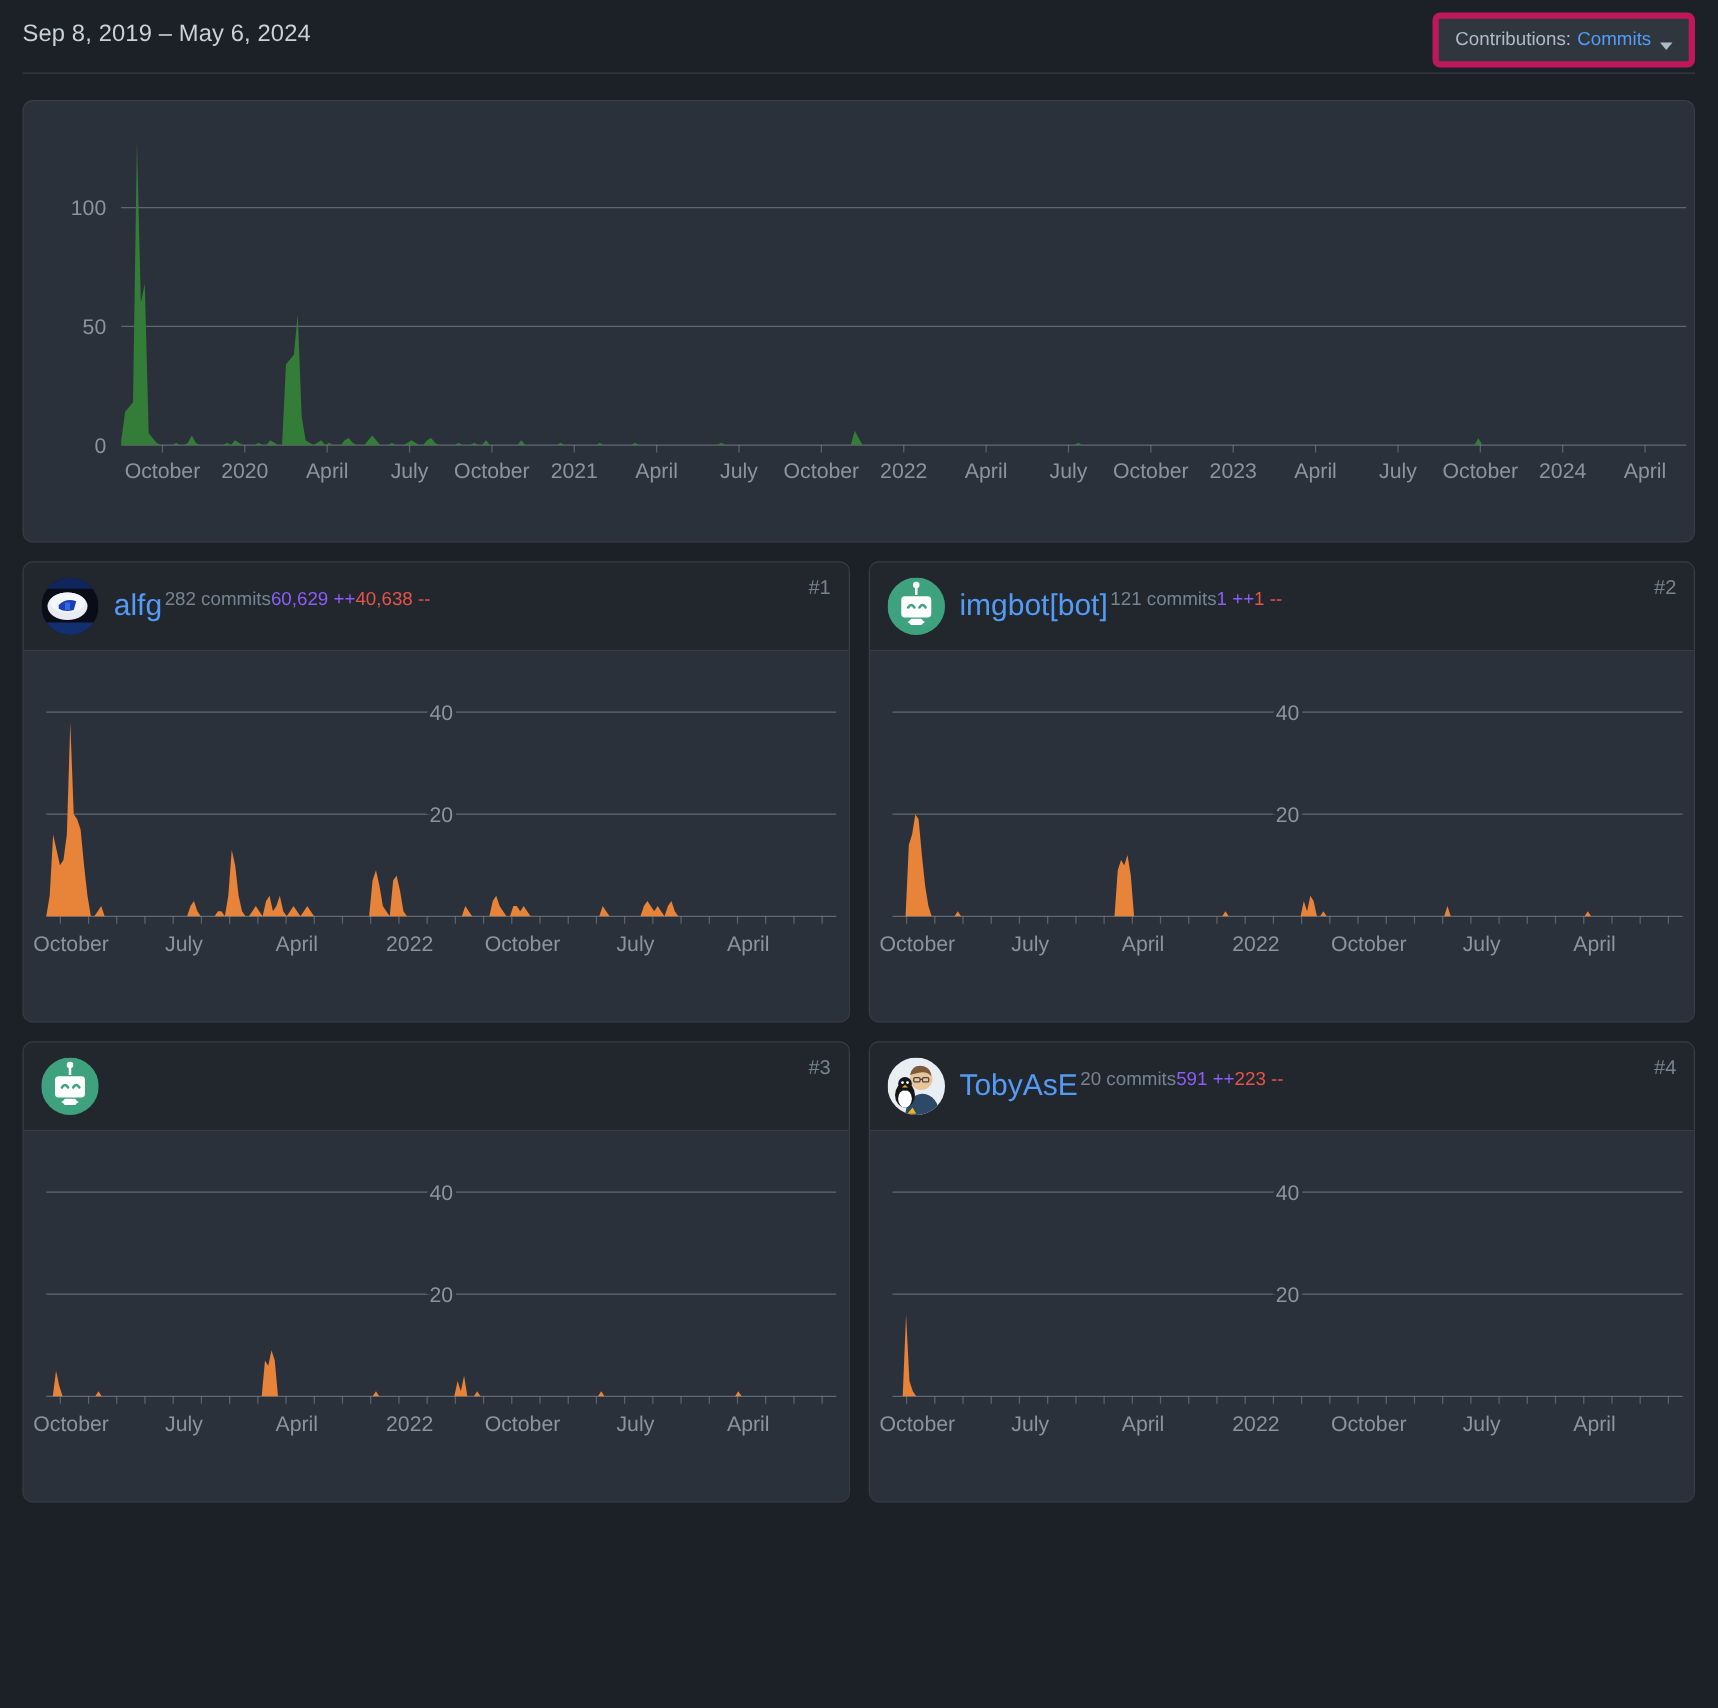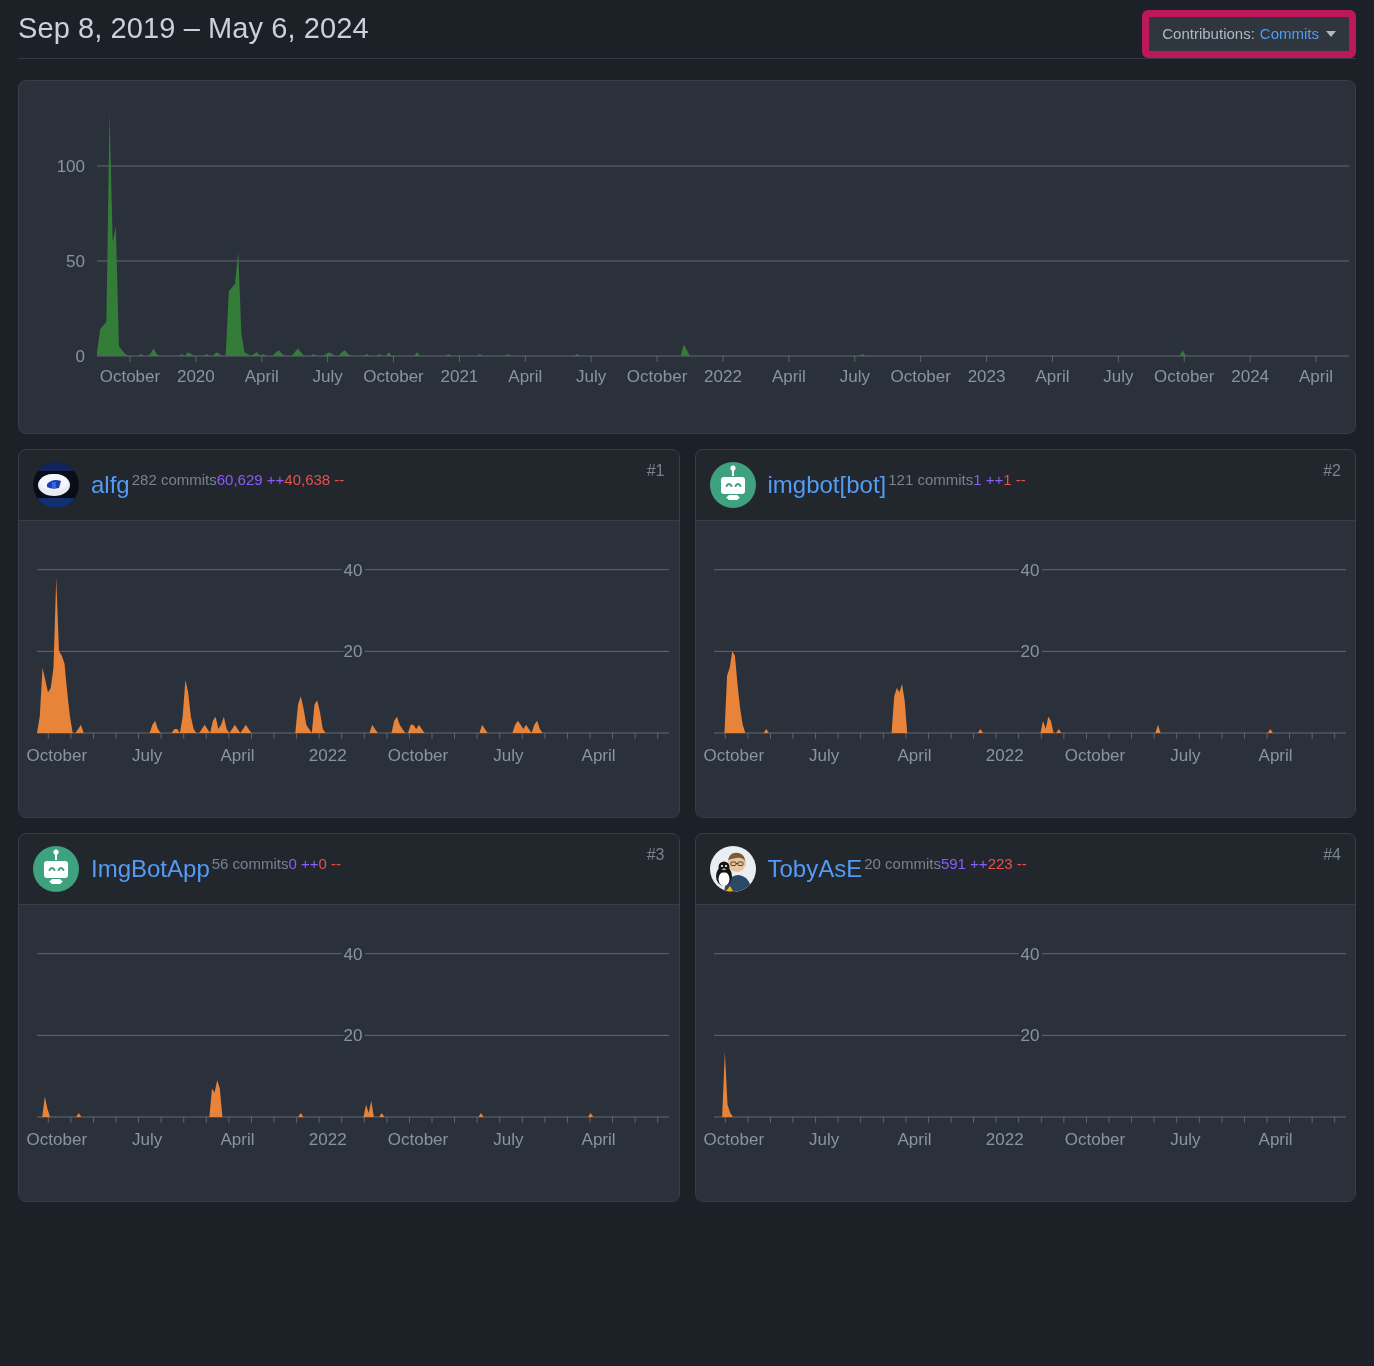--- a/index.html
+++ b/index.html
@@ -10,27 +10,27 @@
     overflow: hidden;
   }
   .page { width: 1374px; height: 1366px; position: relative; }
 
   
   .head-row {
     display: flex; align-items: flex-start; justify-content: space-between;
     padding: 8px 18px 0 18px; height: 58px;
   }
   .range-title {
-    font-size: 29px; font-weight: 400; color: #c9d1d9;
+    font-size: 19px; font-weight: 400; color: #c9d1d9;
     letter-spacing: .1px; line-height: 40px;
   }
   .contrib-btn {
-    background: #30363d; border: 7px solid #be185d; border-radius: 6px;
+    background: #30363d; border: 5px solid #be185d; border-radius: 6px;
     color: #adbac7; font-size: 15px; padding: 8px 13px 9px 13px;
-    display: flex; align-items: center; gap: 5px; cursor: pointer;
+    display: flex; align-items: flex-end; gap: 5px; cursor: pointer;
     margin-top: 2px;
   }
   .contrib-btn .accent { color: #539bf5; }
   .caret {
     width: 0; height: 0; margin-left: 2px;
     border-left: 5px solid transparent; border-right: 5px solid transparent;
     border-top: 6px solid #adbac7;
   }
   .hr-line { height: 1px; background: #343b45; margin: 0 18px; }
   .subtitle {
@@ -301,28 +301,20 @@
             <rect x="22" y="6" width="2" height="8" fill="#ffffff"></rect>
             <circle cx="23" cy="6" r="2.6" fill="#ffffff"></circle>
             <rect x="11" y="15" width="24" height="17" rx="3" fill="#ffffff"></rect>
             <path d="M16.5 24 q2.5 -4 5 0" stroke="#3fa27f" stroke-width="2" fill="none" stroke-linecap="round"></path>
             <path d="M25.5 24 q2.5 -4 5 0" stroke="#3fa27f" stroke-width="2" fill="none" stroke-linecap="round"></path>
             <rect x="18" y="33" width="10" height="5" rx="1.5" fill="#ffffff"></rect>
             <path d="M16 35.5 l3 -2 v4 Z" fill="#ffffff"></path>
             <path d="M30 35.5 l-3 -2 v4 Z" fill="#ffffff"></path>
           </svg>
         </div>
-        <div class="meta">
-          <a class="login">ImgBotApp</a>
-          <div class="stats">
-            <span class="commits">56 commits</span>
-            <span class="adds">0 ++</span>
-            <span class="dels">0 --</span>
-          </div>
-        </div>
         <div class="rank">#3</div>
       </div>
       <div class="card-body">
         <svg id="spark-imgbotapp" width="668" height="296" viewBox="0 0 668 296">
             <line x1="18" y1="130.33333333333331" x2="650" y2="130.33333333333331" class="gridline"></line>
             <text x="334" y="136.33333333333331" class="ylab-mid" stroke="#2b313b" stroke-width="6" paint-order="stroke">20</text>
             <line x1="18" y1="48.66666666666666" x2="650" y2="48.66666666666666" class="gridline"></line>
             <text x="334" y="54.66666666666666" class="ylab-mid" stroke="#2b313b" stroke-width="6" paint-order="stroke">40</text>
             <line x1="18" y1="212" x2="650" y2="212" class="axisline"></line>
             <path d="M 18 212 L 18.00 212.00 L 20.61 212.00 L 23.22 212.00 L 25.83 191.58 L 28.45 203.83 L 31.06 212.00 L 33.67 212.00 L 36.28 212.00 L 38.89 212.00 L 41.50 212.00 L 44.12 212.00 L 46.73 212.00 L 49.34 212.00 L 51.95 212.00 L 54.56 212.00 L 57.17 212.00 L 59.79 207.92 L 62.40 212.00 L 65.01 212.00 L 67.62 212.00 L 70.23 212.00 L 72.84 212.00 L 75.45 212.00 L 78.07 212.00 L 80.68 212.00 L 83.29 212.00 L 85.90 212.00 L 88.51 212.00 L 91.12 212.00 L 93.74 212.00 L 96.35 212.00 L 98.96 212.00 L 101.57 212.00 L 104.18 212.00 L 106.79 212.00 L 109.40 212.00 L 112.02 212.00 L 114.63 212.00 L 117.24 212.00 L 119.85 212.00 L 122.46 212.00 L 125.07 212.00 L 127.69 212.00 L 130.30 212.00 L 132.91 212.00 L 135.52 212.00 L 138.13 212.00 L 140.74 212.00 L 143.36 212.00 L 145.97 212.00 L 148.58 212.00 L 151.19 212.00 L 153.80 212.00 L 156.41 212.00 L 159.02 212.00 L 161.64 212.00 L 164.25 212.00 L 166.86 212.00 L 169.47 212.00 L 172.08 212.00 L 174.69 212.00 L 177.31 212.00 L 179.92 212.00 L 182.53 212.00 L 185.14 212.00 L 187.75 212.00 L 190.36 212.00 L 192.98 183.42 L 195.59 187.50 L 198.20 175.25 L 200.81 183.42 L 203.42 212.00 L 206.03 212.00 L 208.64 212.00 L 211.26 212.00 L 213.87 212.00 L 216.48 212.00 L 219.09 212.00 L 221.70 212.00 L 224.31 212.00 L 226.93 212.00 L 229.54 212.00 L 232.15 212.00 L 234.76 212.00 L 237.37 212.00 L 239.98 212.00 L 242.60 212.00 L 245.21 212.00 L 247.82 212.00 L 250.43 212.00 L 253.04 212.00 L 255.65 212.00 L 258.26 212.00 L 260.88 212.00 L 263.49 212.00 L 266.10 212.00 L 268.71 212.00 L 271.32 212.00 L 273.93 212.00 L 276.55 212.00 L 279.16 212.00 L 281.77 207.92 L 284.38 212.00 L 286.99 212.00 L 289.60 212.00 L 292.21 212.00 L 294.83 212.00 L 297.44 212.00 L 300.05 212.00 L 302.66 212.00 L 305.27 212.00 L 307.88 212.00 L 310.50 212.00 L 313.11 212.00 L 315.72 212.00 L 318.33 212.00 L 320.94 212.00 L 323.55 212.00 L 326.17 212.00 L 328.78 212.00 L 331.39 212.00 L 334.00 212.00 L 336.61 212.00 L 339.22 212.00 L 341.83 212.00 L 344.45 212.00 L 347.06 199.75 L 349.67 207.92 L 352.28 195.67 L 354.89 212.00 L 357.50 212.00 L 360.12 212.00 L 362.73 207.92 L 365.34 212.00 L 367.95 212.00 L 370.56 212.00 L 373.17 212.00 L 375.79 212.00 L 378.40 212.00 L 381.01 212.00 L 383.62 212.00 L 386.23 212.00 L 388.84 212.00 L 391.45 212.00 L 394.07 212.00 L 396.68 212.00 L 399.29 212.00 L 401.90 212.00 L 404.51 212.00 L 407.12 212.00 L 409.74 212.00 L 412.35 212.00 L 414.96 212.00 L 417.57 212.00 L 420.18 212.00 L 422.79 212.00 L 425.40 212.00 L 428.02 212.00 L 430.63 212.00 L 433.24 212.00 L 435.85 212.00 L 438.46 212.00 L 441.07 212.00 L 443.69 212.00 L 446.30 212.00 L 448.91 212.00 L 451.52 212.00 L 454.13 212.00 L 456.74 212.00 L 459.36 212.00 L 461.97 207.92 L 464.58 212.00 L 467.19 212.00 L 469.80 212.00 L 472.41 212.00 L 475.02 212.00 L 477.64 212.00 L 480.25 212.00 L 482.86 212.00 L 485.47 212.00 L 488.08 212.00 L 490.69 212.00 L 493.31 212.00 L 495.92 212.00 L 498.53 212.00 L 501.14 212.00 L 503.75 212.00 L 506.36 212.00 L 508.98 212.00 L 511.59 212.00 L 514.20 212.00 L 516.81 212.00 L 519.42 212.00 L 522.03 212.00 L 524.64 212.00 L 527.26 212.00 L 529.87 212.00 L 532.48 212.00 L 535.09 212.00 L 537.70 212.00 L 540.31 212.00 L 542.93 212.00 L 545.54 212.00 L 548.15 212.00 L 550.76 212.00 L 553.37 212.00 L 555.98 212.00 L 558.60 212.00 L 561.21 212.00 L 563.82 212.00 L 566.43 212.00 L 569.04 212.00 L 571.65 207.92 L 574.26 212.00 L 576.88 212.00 L 579.49 212.00 L 582.10 212.00 L 584.71 212.00 L 587.32 212.00 L 589.93 212.00 L 592.55 212.00 L 595.16 212.00 L 597.77 212.00 L 600.38 212.00 L 602.99 212.00 L 605.60 212.00 L 608.21 212.00 L 610.83 212.00 L 613.44 212.00 L 616.05 212.00 L 618.66 212.00 L 621.27 212.00 L 623.88 212.00 L 626.50 212.00 L 629.11 212.00 L 631.72 212.00 L 634.33 212.00 L 636.94 212.00 L 639.55 212.00 L 642.17 212.00 L 644.78 212.00 L 647.39 212.00 L 650.00 212.00 L 650 212 Z" fill="#e8833a"></path>

